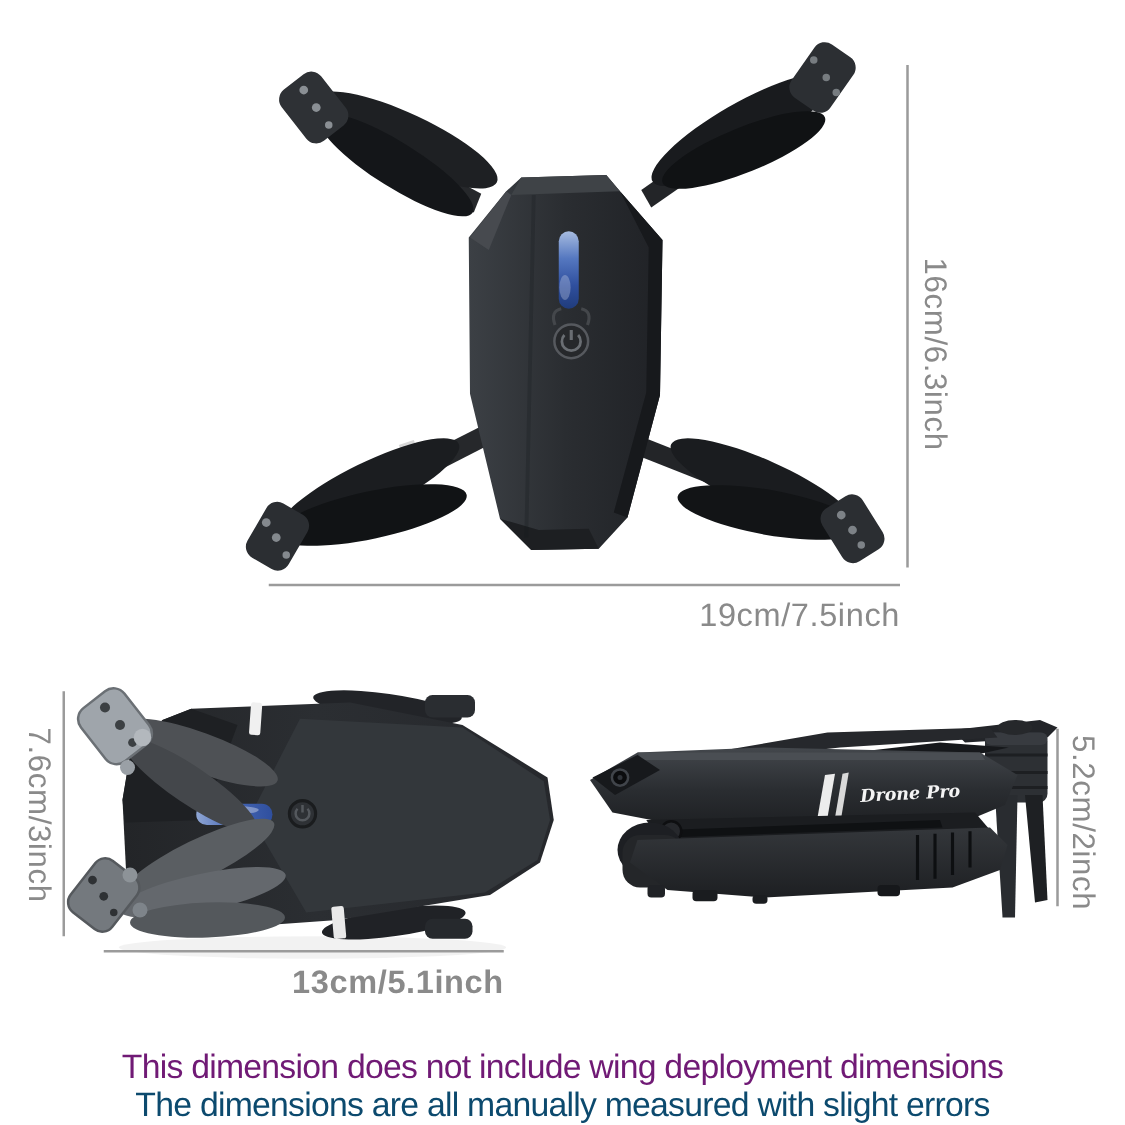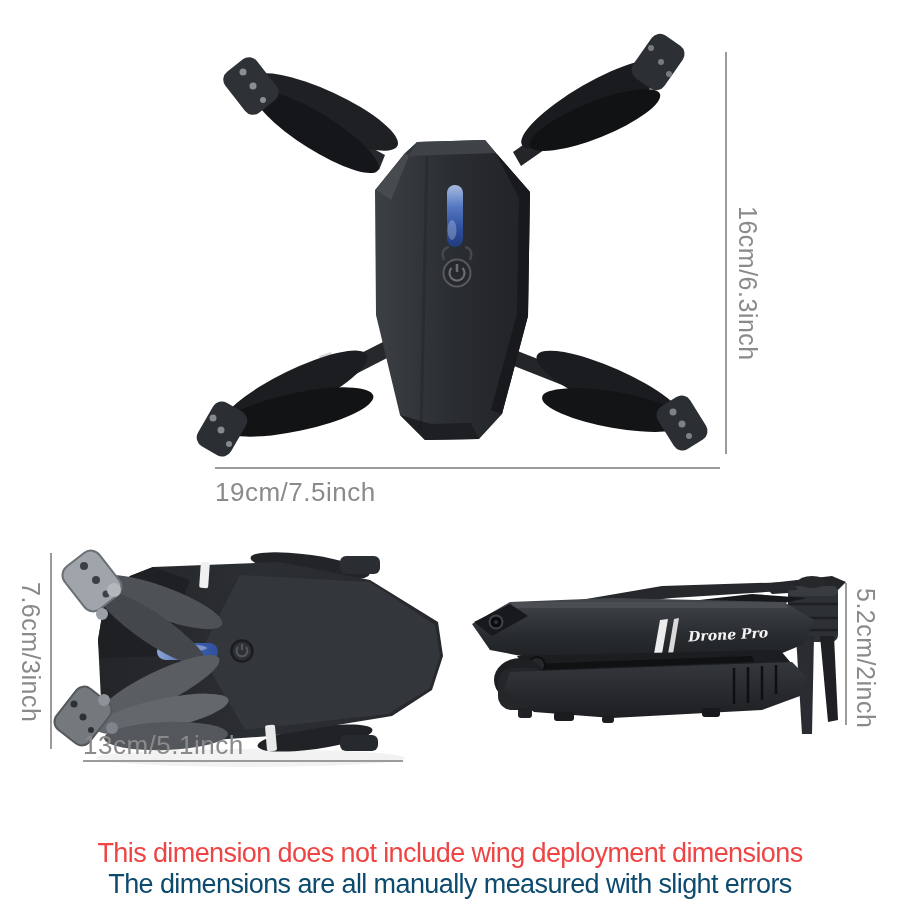--- a/index.html
+++ b/index.html
@@ -5,30 +5,30 @@
   html,body{margin:0;padding:0;background:#ffffff;}
   .stage{
     position:relative;width:900px;height:900px;background:#ffffff;overflow:hidden;
     font-family:"Liberation Sans","DejaVu Sans",sans-serif;
   }
   .abs{position:absolute;}
   .dim-line-h{position:absolute;height:2px;background:#9b9b9b;}
   .dim-line-v{position:absolute;width:2px;background:#9b9b9b;}
   .dim-label{
     position:absolute;color:#8a8a8a;font-size:26px;letter-spacing:0.5px;
-    text-align:left;white-space:nowrap;
+    text-align:right;white-space:nowrap;
   }
   .dim-label-v{
     position:absolute;color:#8a8a8a;font-size:25px;letter-spacing:0.5px;
     writing-mode:vertical-rl;text-orientation:mixed;white-space:nowrap;
   }
   .footer{
     position:absolute;left:0;top:838px;width:900px;text-align:center;line-height:31px;
   }
-  .footer-line1{color:#ef4444;font-size:27px;letter-spacing:-0.6px;}
+  .footer-line1{color:#701a75;font-size:27px;letter-spacing:-0.6px;}
   .footer-line2{color:#0c4a6e;font-size:27px;letter-spacing:-0.6px;}
   svg{display:block;}
 </style>
 </head>
 <body>
 
 <div class="stage">
 
   <svg class="abs" style="left:195px;top:20px;" width="545" height="445" viewBox="0 0 545 445">
     <defs>
@@ -175,21 +175,21 @@
         <circle cx="43" cy="177" r="3.5" fill="#2e3134"></circle>
         <circle cx="51" cy="190" r="3" fill="#2e3134"></circle>
       <circle cx="64" cy="160" r="6" fill="#8d9398"></circle>
         <circle cx="72" cy="188" r="6" fill="#7e848a"></circle>
     </g>
   </svg>
 
   <div class="dim-line-v" style="left:50px;top:553px;height:196px;"></div>
   <div class="dim-label-v" style="left:16px;top:582px;">7.6cm/3inch</div>
   <div class="dim-line-h" style="left:83px;top:760px;width:320px;"></div>
-  <div class="dim-label" style="left:83px;top:730px;width:320px;">13cm/5.1inch</div>
+  <div class="dim-label" style="left:83px;top:770px;width:320px;font-weight:bold;">13cm/5.1inch</div>
 
   <svg class="abs" style="left:462px;top:572px;" width="390" height="175" viewBox="0 0 390 175">
     <defs>
       <linearGradient id="g3hull" x1="0" y1="0" x2="0" y2="1">
         <stop offset="0" stop-color="#43474c"></stop>
           <stop offset="0.55" stop-color="#2a2d31"></stop>
           <stop offset="1" stop-color="#1e2023"></stop>
       </linearGradient>
       <linearGradient id="g3lower" x1="0" y1="0" x2="0" y2="1">
         <stop offset="0" stop-color="#34373b"></stop>

